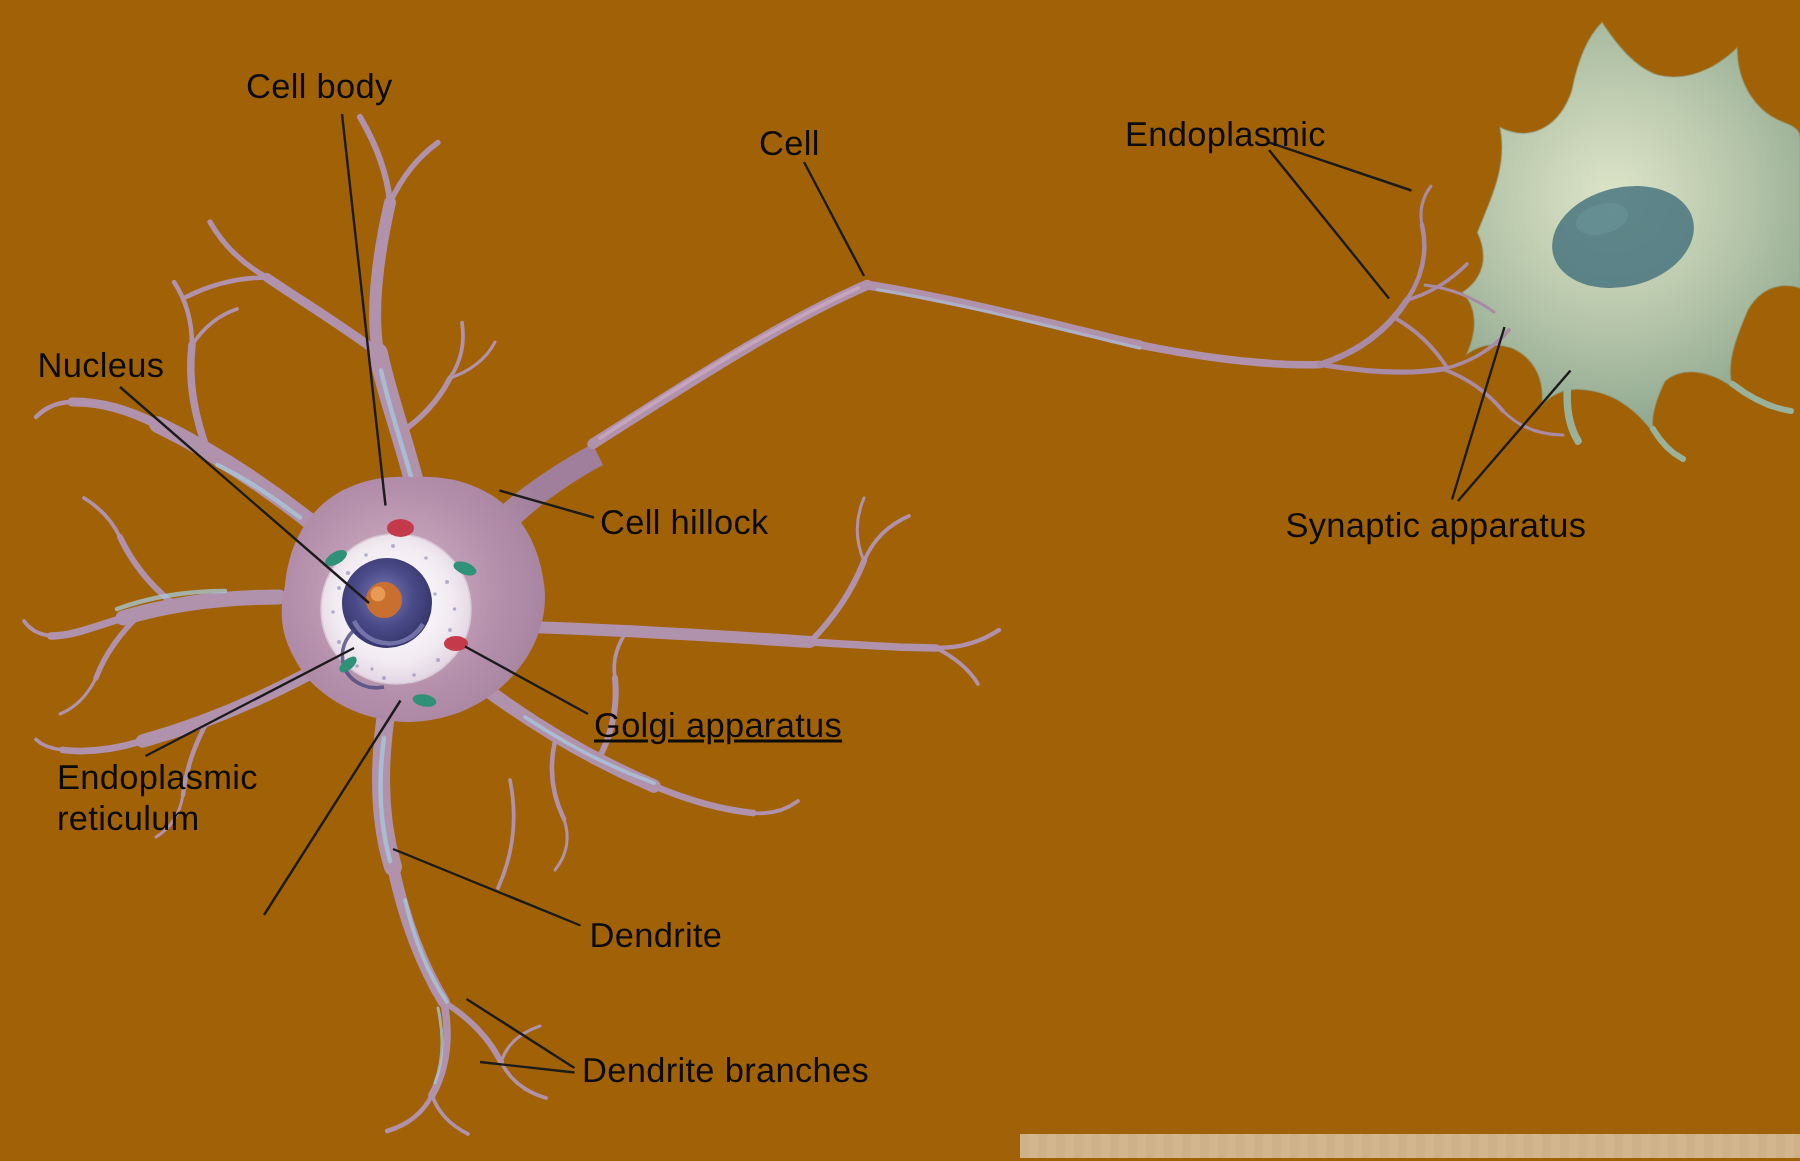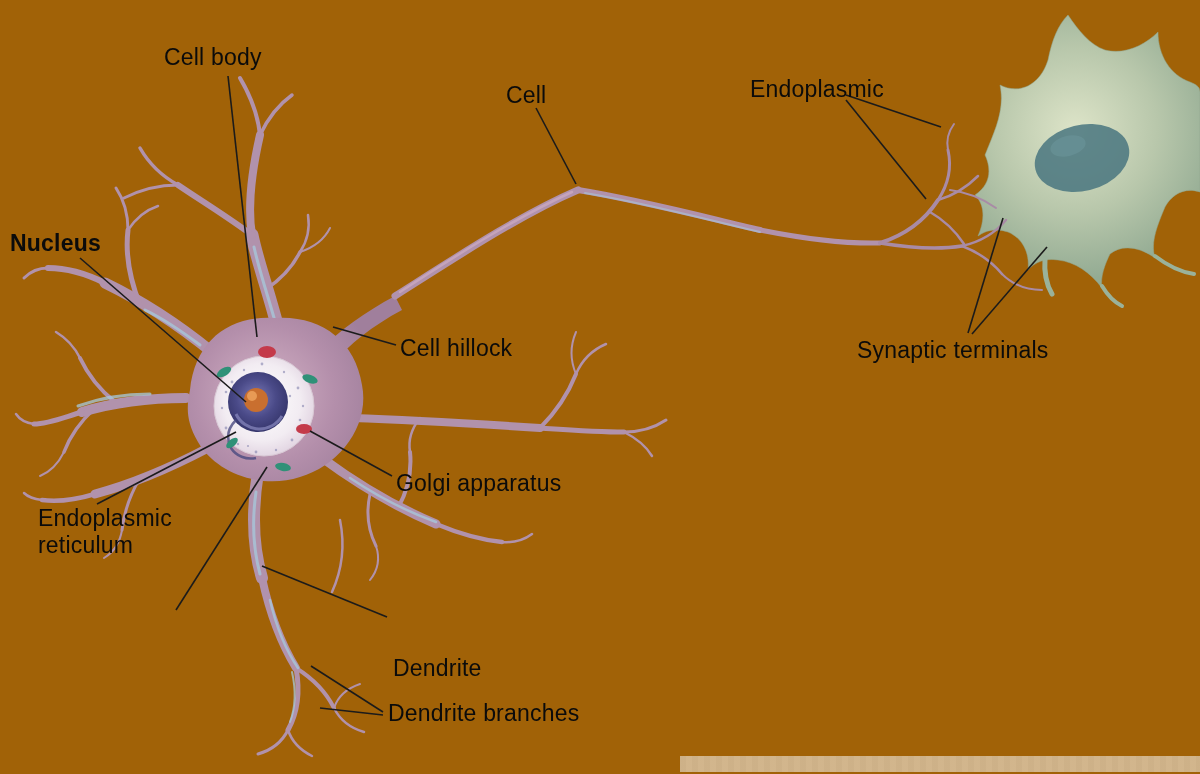--- a/index.html
+++ b/index.html
@@ -245,29 +245,29 @@
       <line x1="383" y1="715" x2="320" y2="708"></line>
     </g>
   </svg>
 
   <div class="label" style="left:164px; top:44px;">Cell body</div>
 
   <div class="label" style="left:506px; top:82px;">Cell</div>
 
   <div class="label" style="left:750px; top:76px;">Endoplasmic</div>
 
-  <div class="label" style="left:10px; top:230px;font-weight:bold;">Nucleus</div>
+  <div class="label" style="left:25px; top:230px;">Nucleus</div>
 
   <div class="label" style="left:400px; top:335px;">Cell hillock</div>
 
-  <div class="label" style="left:857px; top:337px;">Synaptic terminals</div>
+  <div class="label" style="left:857px; top:337px;">Synaptic apparatus</div>
 
   <div class="label wrap" style="left:38px; top:505px;">Endoplasmic reticulum</div>
 
-  <div class="label" style="left:396px; top:470px;">Golgi apparatus</div>
-
-
-  <div class="label" style="left:393px; top:610px;margin-top:45px;">Dendrite</div>
+  <div class="label" style="left:396px; top:470px;text-decoration:underline;">Golgi apparatus</div>
+
+
+  <div class="label" style="left:393px; top:610px;">Dendrite</div>
 
   <div class="label" style="left:388px; top:700px;">Dendrite branches</div>
 
   <div class="watermark-strip"></div>
 </div>
 
 </body></html>

